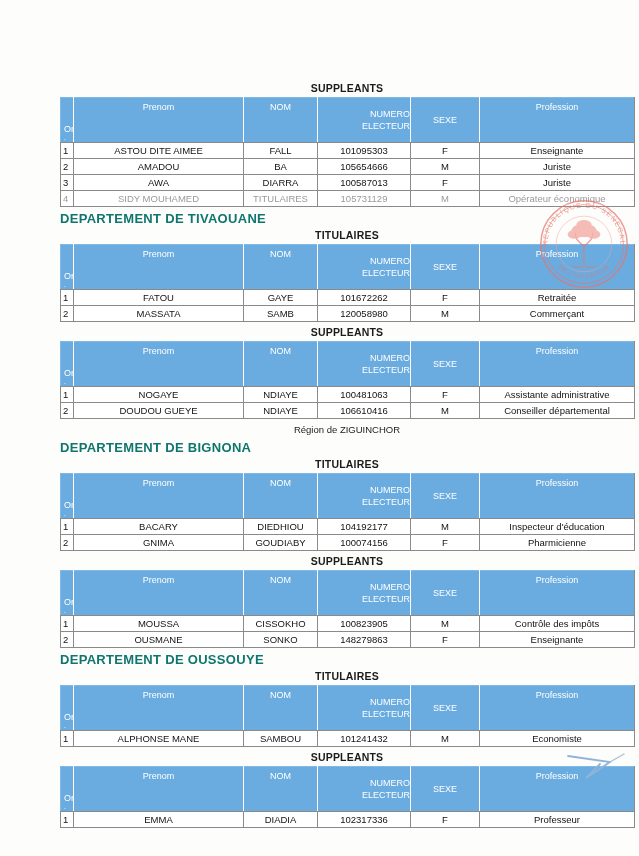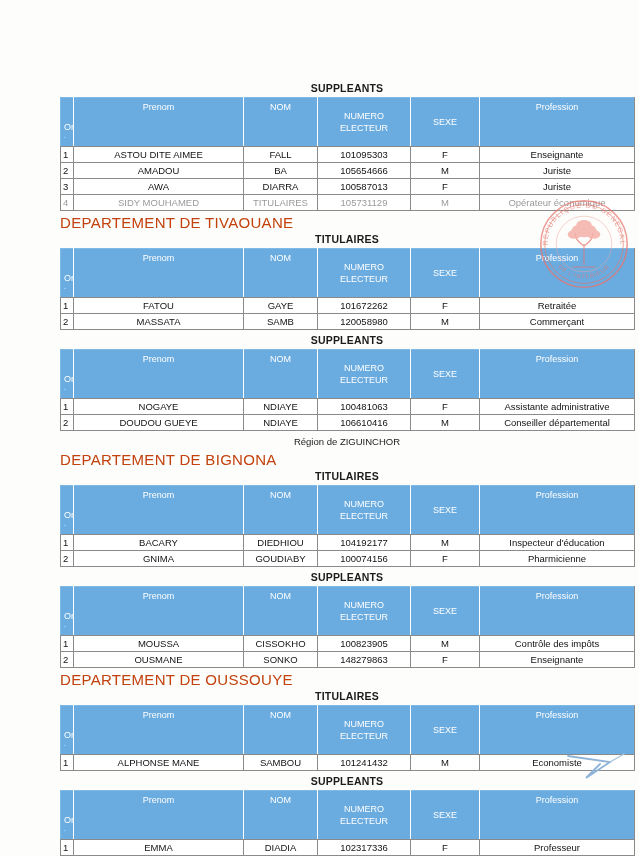--- a/index.html
+++ b/index.html
@@ -60,24 +60,24 @@
     text-align: center;
     font-weight: bold;
     font-size: 10.5px;
     letter-spacing: .2px;
     color: #1b1b1b;
     margin: 0 0 2px 0;
     line-height: 13px;
   }
 
   .dept-title {
-    font-weight: normal;
-    font-size: 15px;
+    font-weight: bold;
+    font-size: 13px;
     letter-spacing: .3px;
-    color: #c2410c;
+    color: #0f766e;
     margin: 4px 0 2px 0;
     line-height: 16px;
   }
 
   .region-line {
     text-align: center;
     font-size: 9.5px;
     color: #1b1b1b;
     line-height: 13px;
     margin: 1px 0 2px 0;
@@ -107,32 +107,33 @@
     line-height: 11px;
     border-color: #7fb9e6;
     border-right-color: #ffffff;
     border-bottom: 1px solid #8a8a8a;
   }
   table.cand thead th.th-or {
     font-size: 9px;
     text-align: left;
     padding-left: 3px;
     vertical-align: bottom;
-    padding-bottom: 8px;
+    padding-bottom: 2px;
     position: relative;
   }
   table.cand thead th.th-or .or-dot {
     display: block;
     font-size: 7px;
     line-height: 5px;
   }
   table.cand thead th.th-last { border-right-color: #8a8a8a; }
 
   table.cand thead th .two-line {
     display: block;
+    text-align: right;
   }
   table.cand thead th.th-sexe { vertical-align: middle; }
   table.cand thead th.th-num { line-height: 12px; }
   table.cand thead th.th-prof { vertical-align: top; padding-top: 4px; }
   table.cand thead th.th-prenom { vertical-align: top; padding-top: 4px; }
   table.cand thead th.th-nom { vertical-align: top; padding-top: 4px; }
 
   table.cand tbody td {
     height: 15px;
     font-size: 9.5px;

